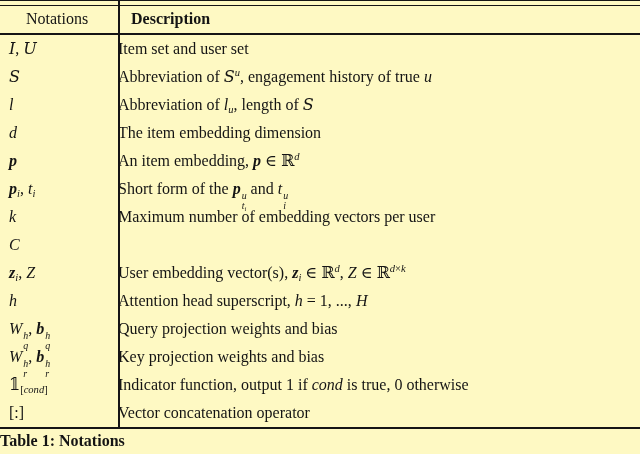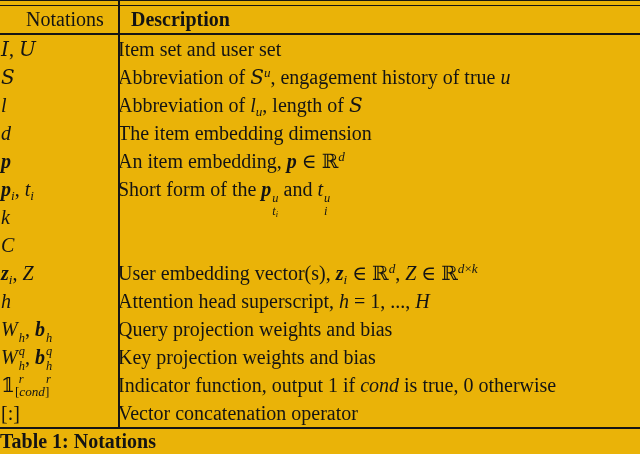--- a/index.html
+++ b/index.html
@@ -1,29 +1,29 @@
 <!DOCTYPE html>
 <html><head>
 <meta charset="utf-8">
 <style>
   html,body{margin:0;padding:0;background:#ffffff;}
   .page{
-    width:640px;height:454px;background:#eab308;color:#141414;
+    width:640px;height:454px;background:#fef9c3;color:#141414;
     font-family:"Liberation Serif","DejaVu Serif",serif;
-    font-size:20px;position:relative;overflow:hidden;
+    font-size:16px;position:relative;overflow:hidden;
   }
   .table{position:relative;width:640px;height:430px;}
   .toprule{height:6px;border-top:1.5px solid #151515;border-bottom:1.5px solid #151515;box-sizing:border-box;}
   .hrow{display:flex;height:27px;line-height:26px;}
   .midrule{border-top:2.5px solid #151515;height:0;}
   .botrule{border-top:2.5px solid #151515;height:0;}
   .vline{position:absolute;left:118px;top:1px;height:428px;width:1.5px;background:#151515;}
   .row{display:flex;height:28px;line-height:28px;white-space:nowrap;}
   .cell{box-sizing:border-box;overflow:visible;}
-  .ncell{width:118px;padding-left:1px;flex:none;}
+  .ncell{width:118px;padding-left:9px;flex:none;}
   .dcell{flex:1;}
   .hncell{width:118px;padding-left:26px;flex:none;box-sizing:border-box;}
   .hdcell{flex:1;padding-left:13px;box-sizing:border-box;font-weight:bold;}
   .caption{height:24px;line-height:22px;text-align:left;font-weight:bold;margin-top:0;}
   
   .st-i{font-style:italic;}
   .st-bi{font-style:italic;font-weight:bold;}
   .st-cal{font-style:italic;font-family:"DejaVu Serif",serif;}
   .st-bb{font-family:"DejaVu Serif","DejaVu Sans",serif;}
   sup,sub{font-size:66%;line-height:0;vertical-align:baseline;position:relative;}
@@ -69,20 +69,21 @@
           <div class="cell dcell"><span>Short form of the </span><span class="st-bi">p</span><span class="ss">
               <span class="ssl"><span class="st-i">u</span></span>
               <span class="ssl"><span class="st-i">t</span><sub><span class="st-i">i</span></sub></span>
             </span><span> and </span><span class="st-i">t</span><span class="ss">
               <span class="ssl"><span class="st-i">u</span></span>
               <span class="ssl"><span class="st-i">i</span></span>
             </span></div>
         </div>
         <div class="row">
           <div class="cell ncell"><span class="st-i">k</span></div>
+          <div class="cell dcell"><span>Maximum number of embedding vectors per user</span></div>
         </div>
         <div class="row">
           <div class="cell ncell"><span class="st-i">C</span></div>
         </div>
         <div class="row">
           <div class="cell ncell"><span class="st-bi">z</span><sub><span class="st-i">i</span></sub><span>, </span><span class="st-i">Z</span></div>
           <div class="cell dcell"><span>User embedding vector(s), </span><span class="st-bi">z</span><sub><span class="st-i">i</span></sub><span> ∈ </span><span class="st-bb">ℝ</span><sup><span class="st-i">d</span></sup><span>, </span><span class="st-i">Z</span><span> ∈ </span><span class="st-bb">ℝ</span><sup><span class="st-i">d</span><span>×</span><span class="st-i">k</span></sup></div>
         </div>
         <div class="row">
           <div class="cell ncell"><span class="st-i">h</span></div>

